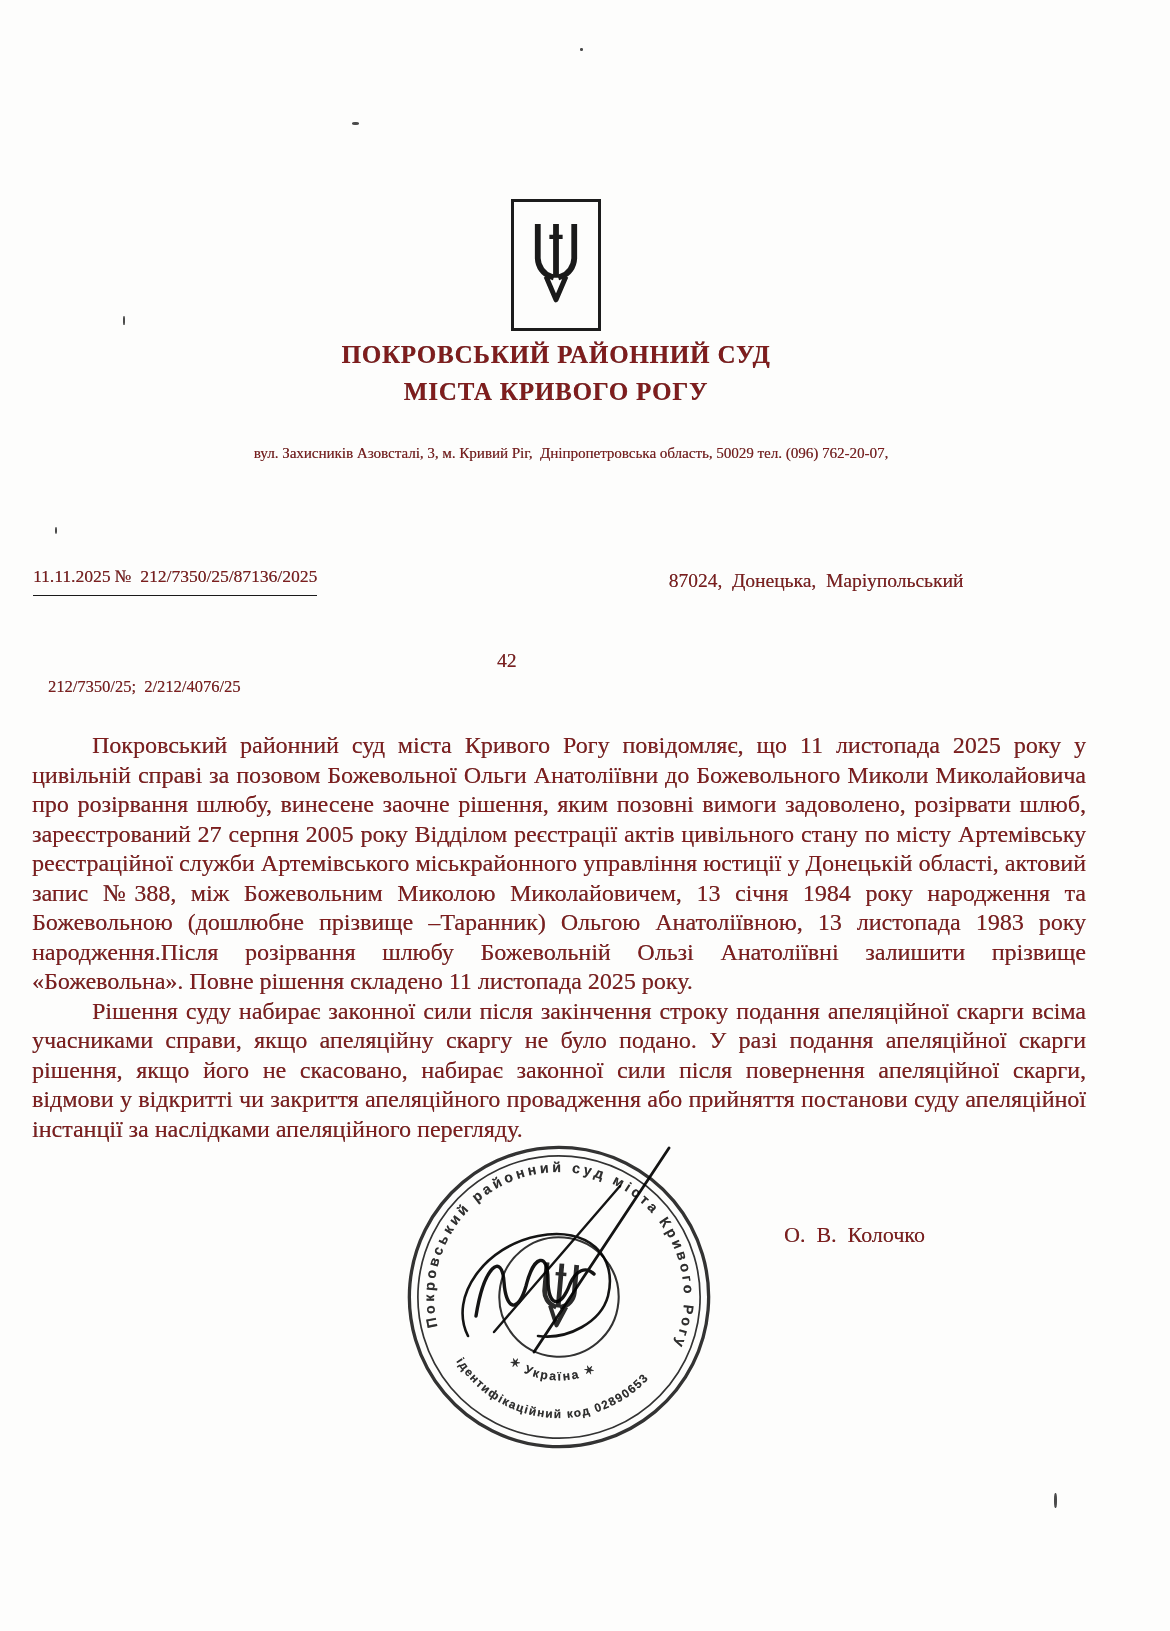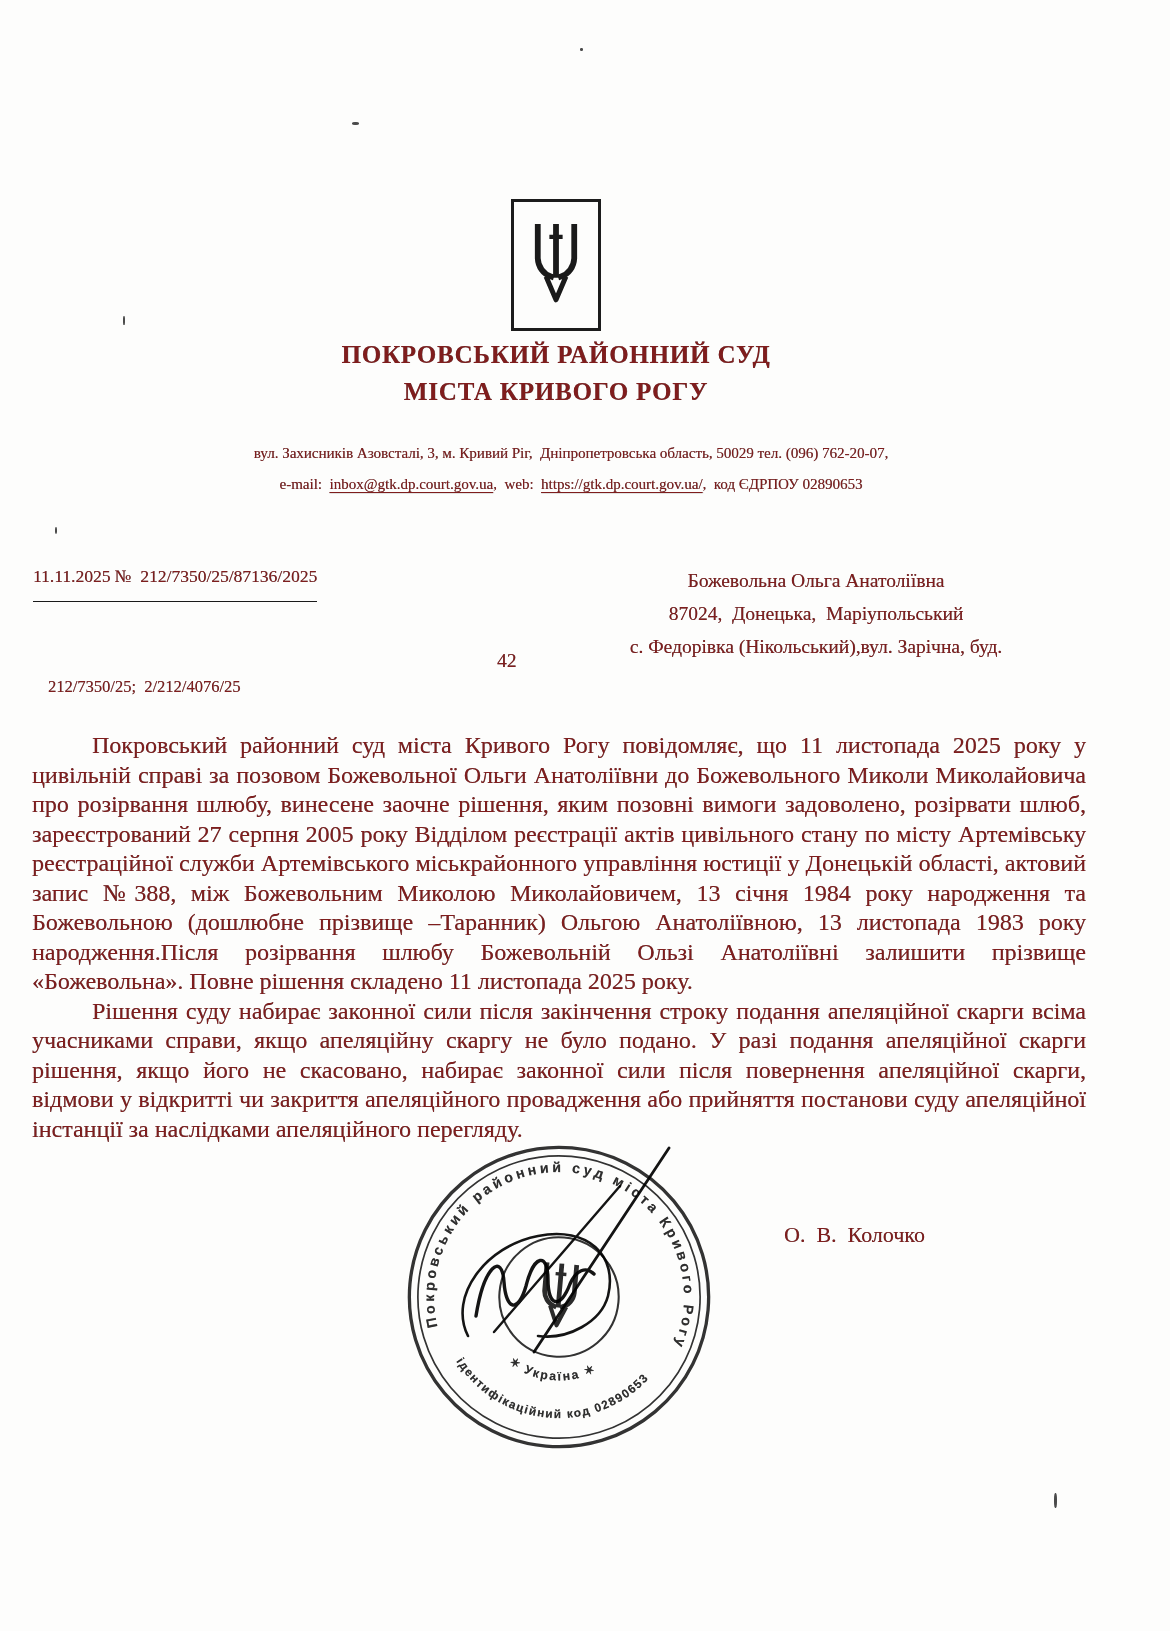--- a/index.html
+++ b/index.html
@@ -35,21 +35,21 @@
     position:absolute; left:28px; top:438px; width:1086px;
     text-align:center; font-size:15px; line-height:31px;
   }
   .contact .line { white-space:pre; }
   .u { text-decoration:underline; text-underline-offset:3px; }
 
   
   .ref-number {
     position:absolute; left:33px; top:566px;
     font-size:17.5px; white-space:pre;
-    border-bottom:1.6px solid #1a1a1a; padding-bottom:14px;
+    border-bottom:1.6px solid #1a1a1a; padding-bottom:8px;
   }
   .recipient {
     position:absolute; left:560px; top:564px; width:512px;
     font-size:19.5px; line-height:33px; text-align:center;
   }
   .recipient .line { white-space:pre; }
   .recipient-cont {
     position:absolute; left:497px; top:650px;
     font-size:19.5px;
   }
@@ -127,29 +127,26 @@
     </svg>
   </div>
 
   <div class="court-title">
     <div>ПОКРОВСЬКИЙ РАЙОННИЙ СУД</div>
     <div>МІСТА КРИВОГО РОГУ</div>
   </div>
 
   <div class="contact">
     <div class="line">вул. Захисників Азовсталі, 3, м. Кривий Ріг,  Дніпропетровська область, 50029 тел. (096) 762-20-07,</div>
-    <div class="line"><span>e-mail:  </span><span class="u">inbox@gtk.dp.court.gov.ua</span><span>,  web:  </span><span class="u">https://gtk.dp.court.gov.ua/</span><span>,  код ЄДРПОУ 02890653</span></div>
   </div>
 
   <div class="ref-number">11.11.2025 №  212/7350/25/87136/2025</div>
 
   <div class="recipient">
-    <div class="line">Божевольна Ольга Анатоліївна</div>
     <div class="line">87024,  Донецька,  Маріупольський</div>
-    <div class="line">с. Федорівка (Нікольський),вул. Зарічна, буд.</div>
   </div>
   <div class="recipient-cont">42</div>
 
   <div class="case-numbers">212/7350/25;  2/212/4076/25</div>
 
   <div class="body-text">
     <p>Покровський районний суд міста Кривого Рогу повідомляє, що 11 листопада 2025 року у цивільній справі за позовом Божевольної Ольги Анатоліївни до Божевольного Миколи Миколайовича про розірвання шлюбу, винесене заочне рішення, яким позовні вимоги задоволено, розірвати шлюб, зареєстрований 27 серпня 2005 року Відділом реєстрації актів цивільного стану по місту Артемівську реєстраційної служби Артемівського міськрайонного управління юстиції у Донецькій області, актовий запис №388, між Божевольним Миколою Миколайовичем, 13 січня 1984 року народження та Божевольною (дошлюбне прізвище –Таранник) Ольгою Анатоліївною, 13 листопада 1983 року народження.Після розірвання шлюбу Божевольній Ользі Анатоліївні залишити прізвище «Божевольна». Повне рішення складено 11 листопада 2025 року.</p>
     <p>Рішення суду набирає законної сили після закінчення строку подання апеляційної скарги всіма учасниками справи, якщо апеляційну скаргу не було подано. У разі подання апеляційної скарги рішення, якщо його не скасовано, набирає законної сили після повернення апеляційної скарги, відмови у відкритті чи закриття апеляційного провадження або прийняття постанови суду апеляційної інстанції за наслідками апеляційного перегляду.</p>
   </div>
 

